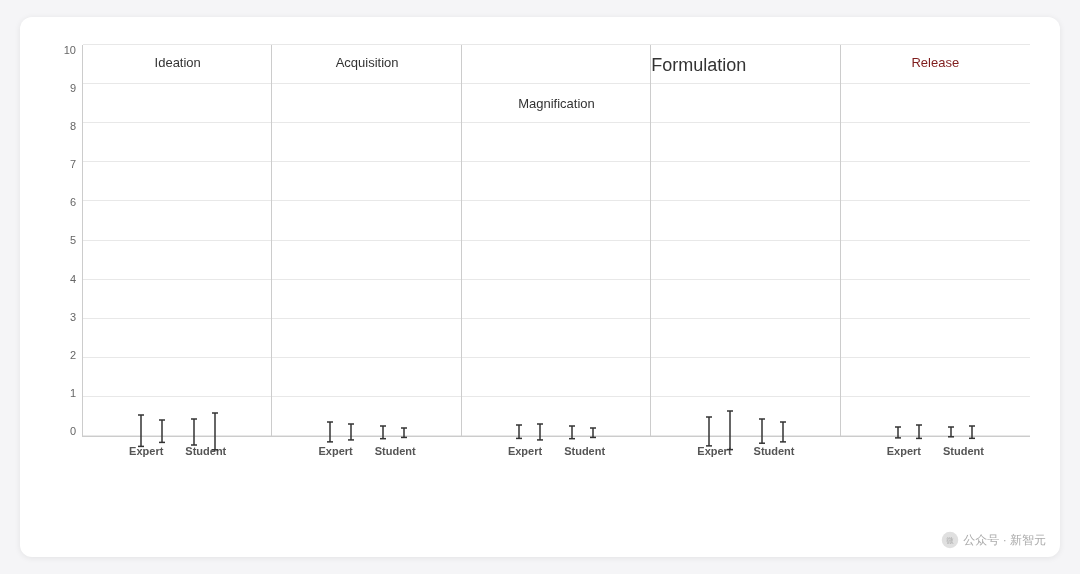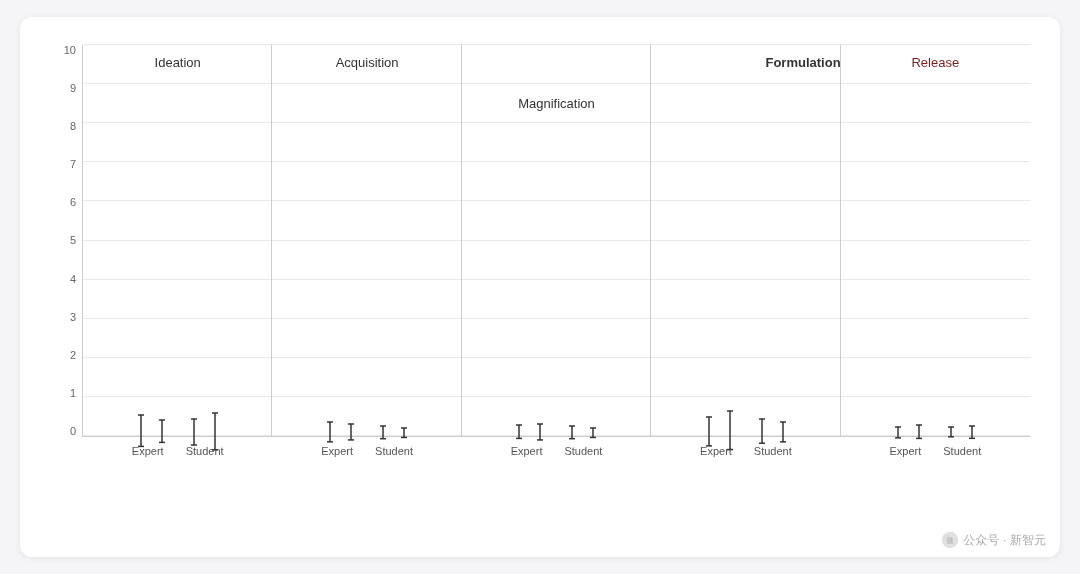--- a/index.html
+++ b/index.html
@@ -95,20 +95,21 @@
       position: absolute;
       left: 0;
       right: 0;
       height: 1px;
       background: #e8e8e8;
     }
     .x-axis-labels {
       display: flex;
       height: 28px;
       border-left: 1px solid transparent;
+      font-weight: bold;
     }
     .section-divider {
       position: absolute;
       right: 0;
       top: 0;
       bottom: 0;
       width: 1px;
       background: #ccc;
     }
     .section-label {
@@ -394,21 +395,21 @@
                     <line x1="5" x2="5" y1="1" y2="13.32" stroke="#333" stroke-width="1.5"></line>
                     <line x1="2" x2="8" y1="13.32" y2="13.32" stroke="#333" stroke-width="1.5"></line>
                   </svg>
                 </div>
               </div>
             </div>
           </div>
           <div class="section-label" style="position: absolute; left: 0%; width: 20%; top: 6px; text-align: center; font-size: 13px; color: rgb(51, 51, 51);">Ideation</div>
           <div class="section-label" style="position: absolute; left: 20%; width: 20%; top: 6px; text-align: center; font-size: 13px; color: rgb(51, 51, 51);">Acquisition</div>
           <div class="section-label" style="position: absolute; left: 40%; width: 20%; top: 6px; text-align: center; font-size: 13px; color: rgb(51, 51, 51); margin-top: 41px;">Magnification</div>
-          <div class="section-label" style="position: absolute; left: 60%; width: 20%; top: 6px; text-align: right; font-size: 13px; color: rgb(51, 51, 51); font-weight: bold;">Formulation</div>
+          <div class="section-label" style="position: absolute; left: 60%; width: 20%; top: 6px; text-align: left; font-size: 18px; color: rgb(51, 51, 51);">Formulation</div>
           <div class="section-label" style="position: absolute; left: 80%; width: 20%; top: 6px; text-align: center; font-size: 13px; color: #7f1d1d;">Release</div>
         </div>
       <div class="x-axis-labels" id="xAxisLabels">
 
       <div style="flex: 1 1 0%; display: flex; flex-direction: column; align-items: center; padding-top: 4px; gap: 2px;">
             <div style="display: flex; justify-content: center; gap: 22px; width: 100%;">
               <span class="group-label">Expert</span>
               <span class="group-label">Student</span>
             </div>
           </div>

